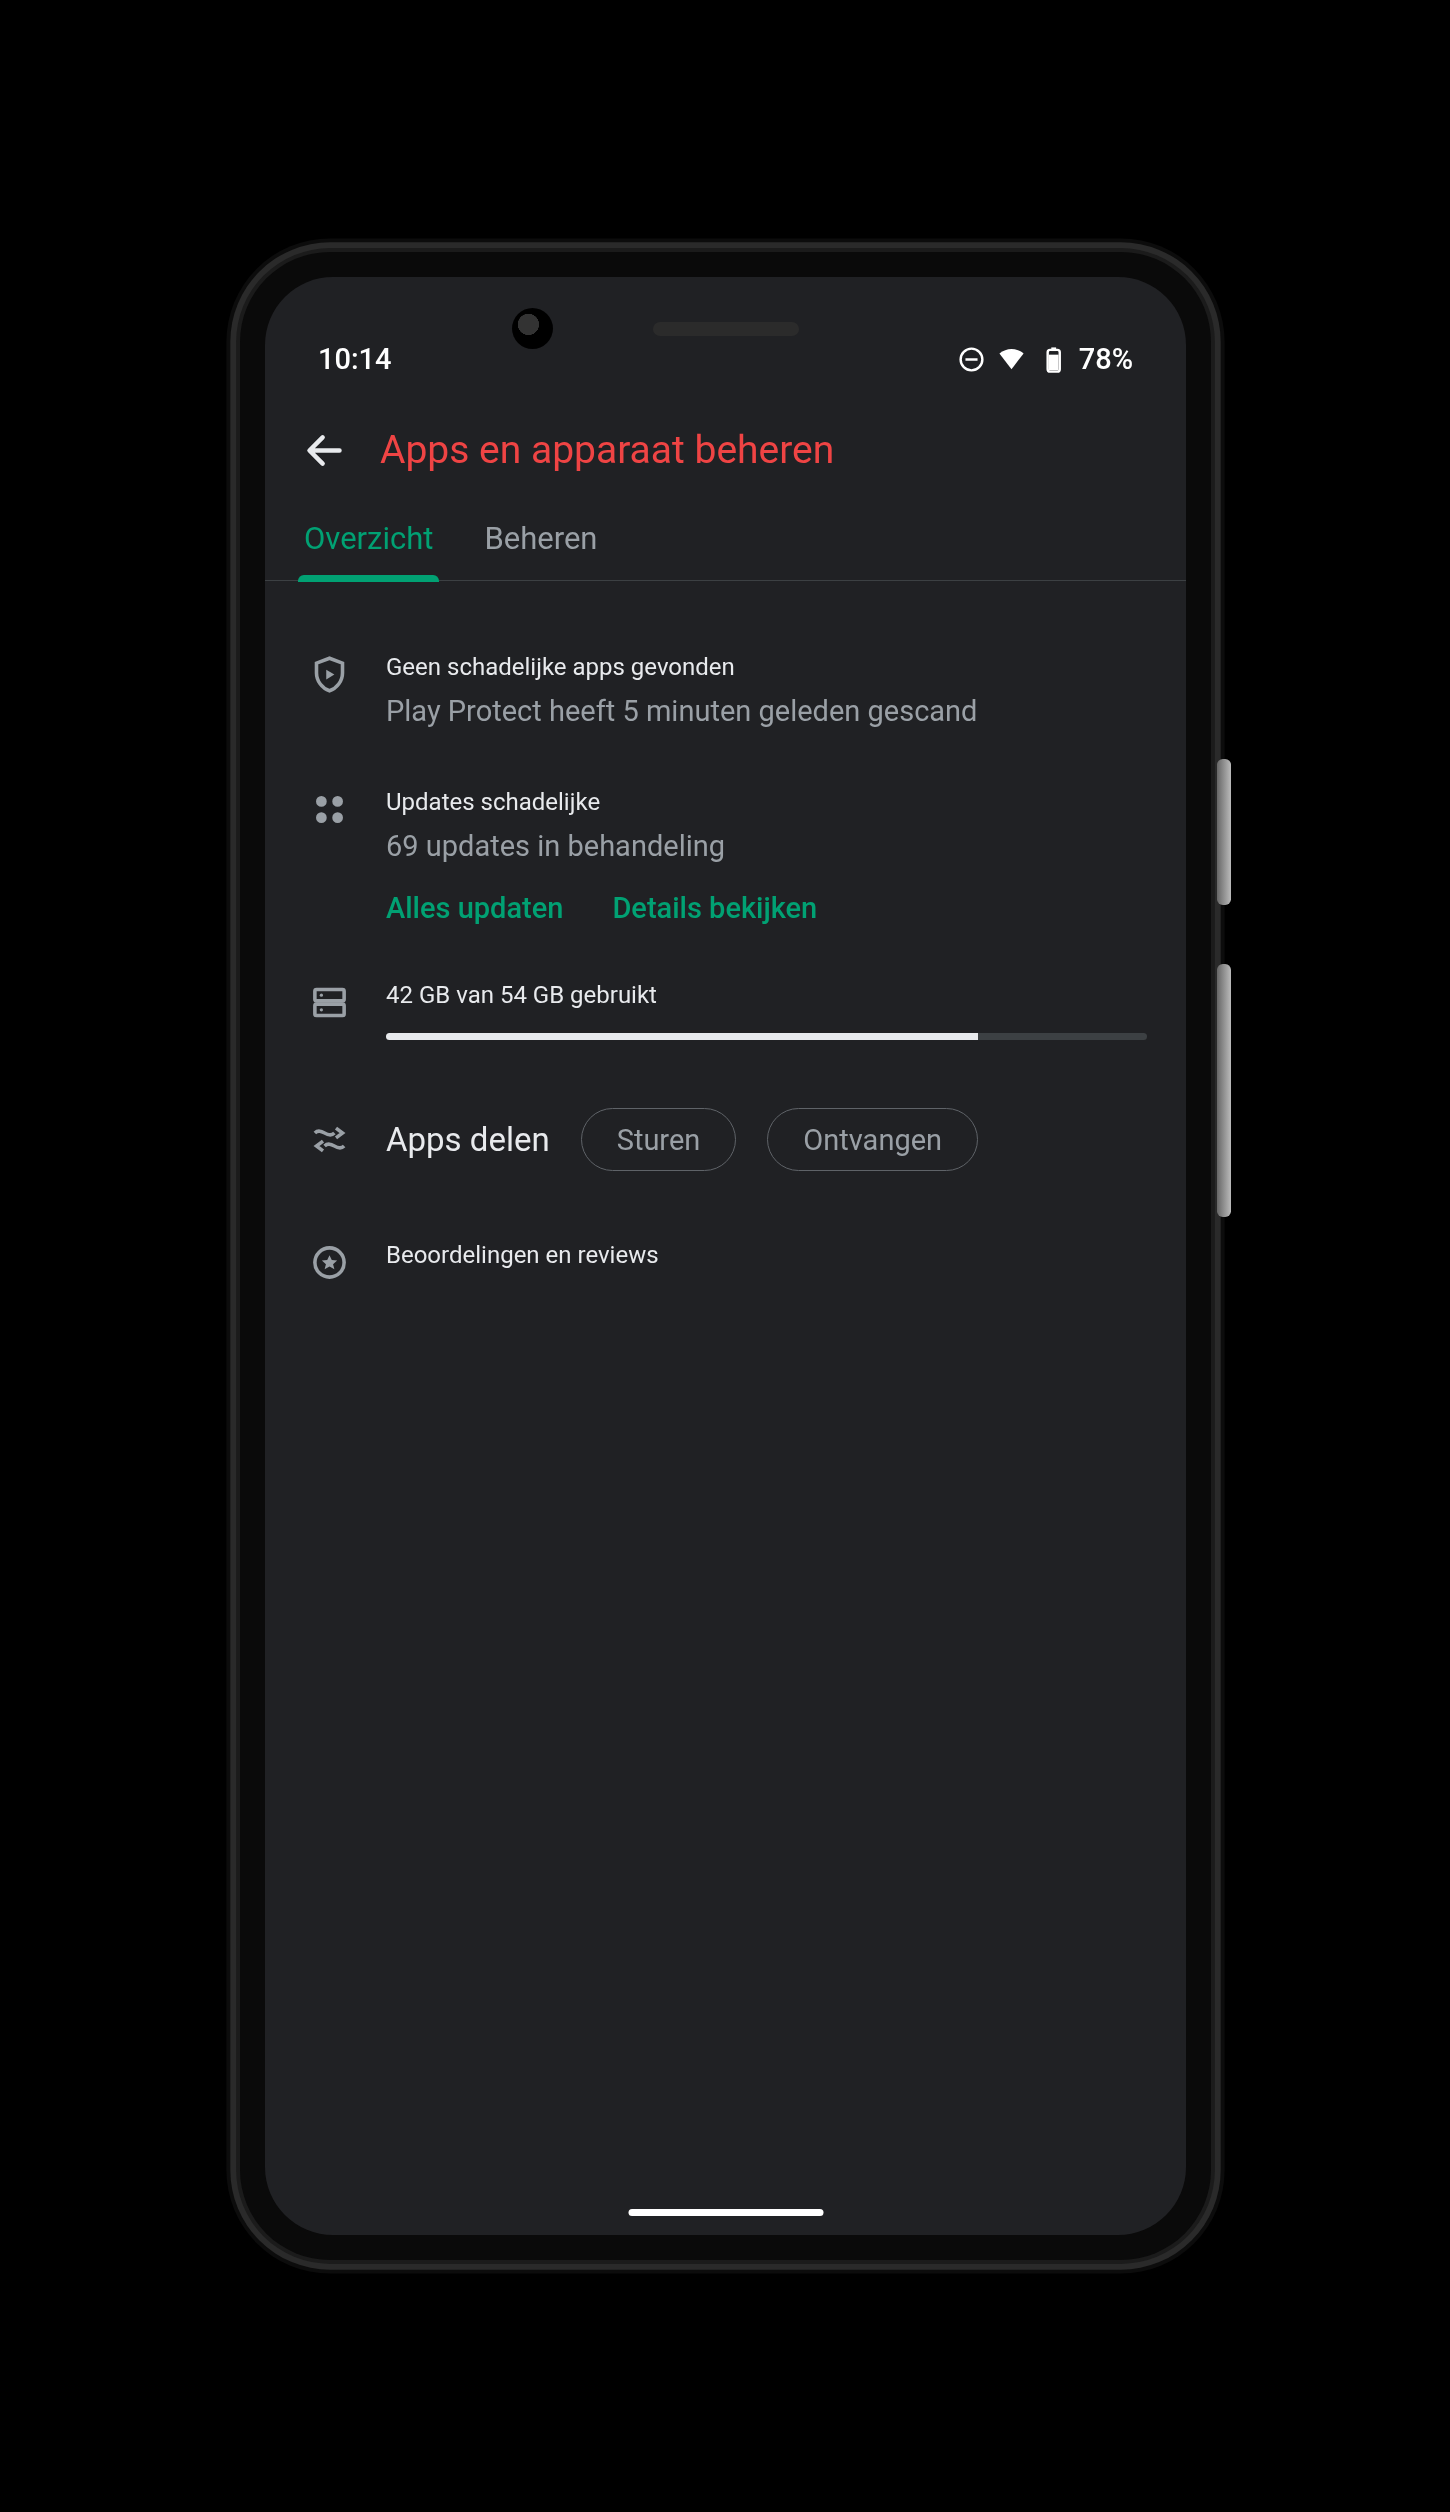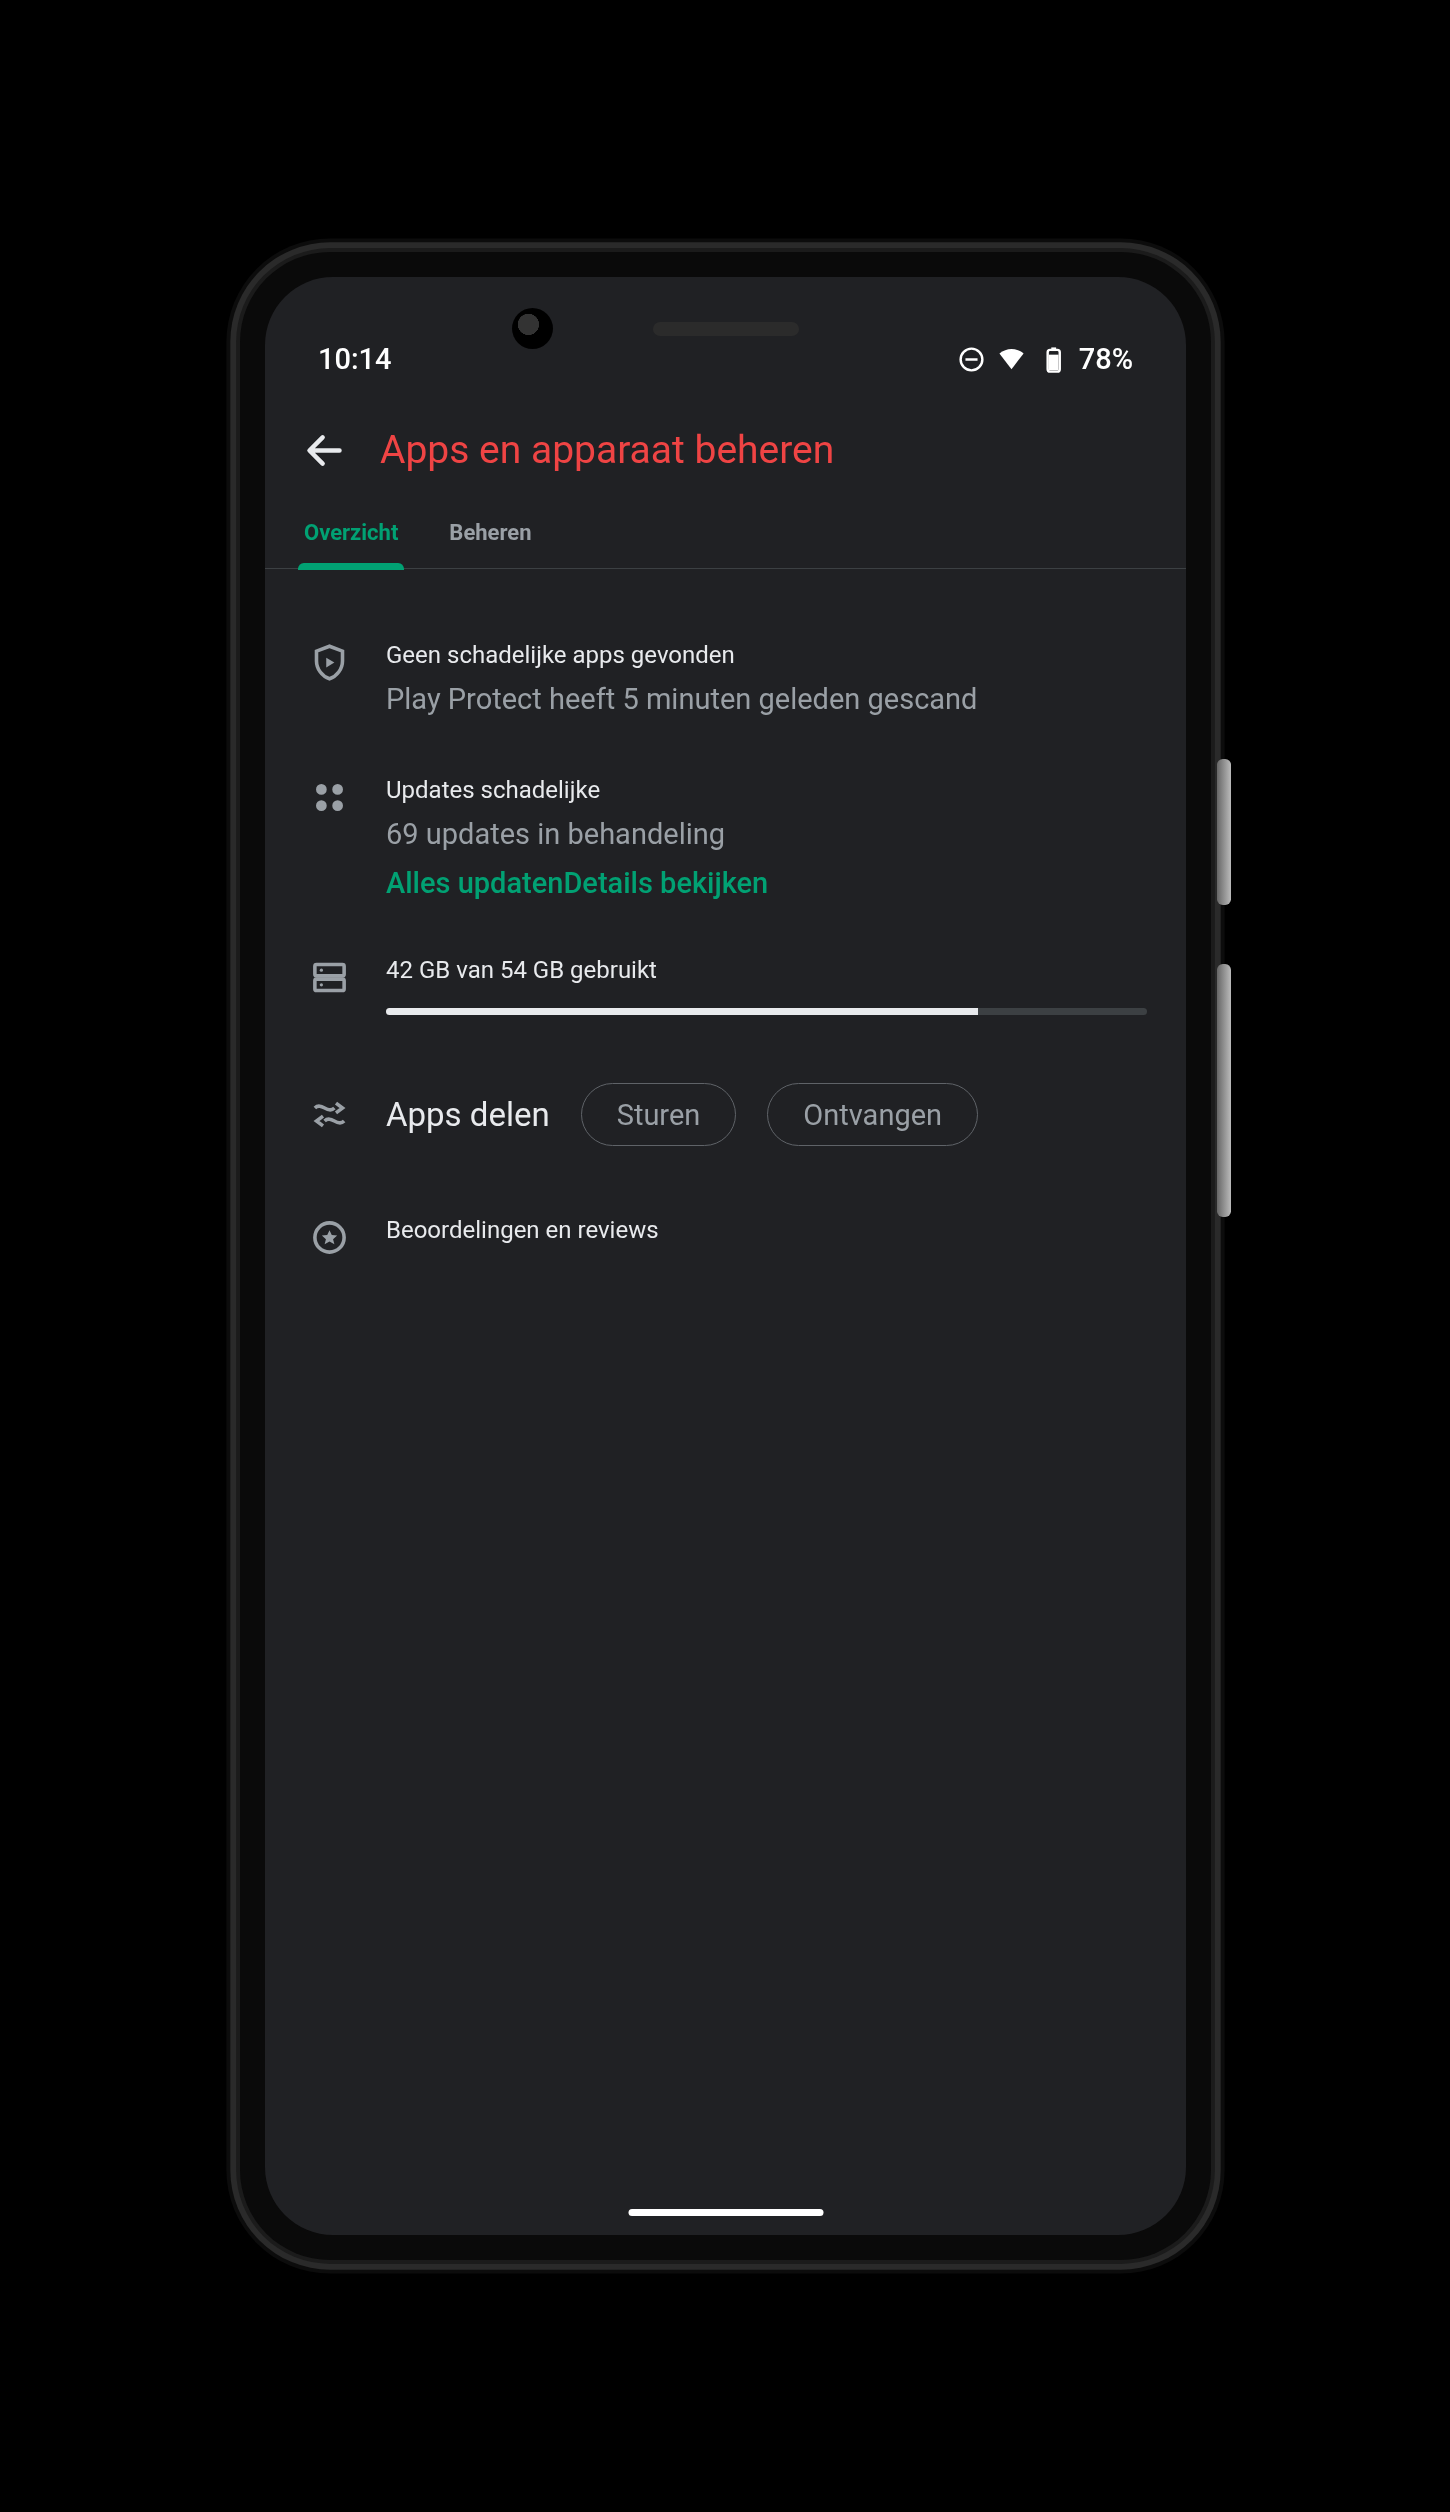--- a/index.html
+++ b/index.html
@@ -84,22 +84,22 @@
     font-weight: 400;
     color: #ef4444;
   }
   .tabs {
     display: flex;
     gap: 51px;
     padding: 19.5px 39px 0 39px;
     border-bottom: 1.9px solid #3c4043;
   }
   .tab {
-    font-size: 22px;
-    font-weight: 700;
+    font-size: 31px;
+    font-weight: 400;
     padding-bottom: 23.4px;
     color: #9aa0a6;
     position: relative;
     cursor: pointer;
   }
   .tab.active { color: #01a173; }
   .tab.active::after {
     content:"";
     position:absolute; left:-5.8px; right:-5.8px; bottom:-1.9px;
     height:6.8px; background:#01a173; border-radius:5.8px 5.8px 0 0;
@@ -114,21 +114,21 @@
     width: 51px;
     display:flex; justify-content:center;
     flex-shrink:0;
     padding-top:3.9px;
   }
   .row-icon svg { width:39px; height:39px; fill:none; stroke:#9aa0a6; stroke-width:2.2; }
   .row-body { flex:1; }
   .row-title { font-size: 24px; font-weight:400; color:#e8eaed; line-height:1.35; }
   .row-sub { font-size: 29px; color:#9aa0a6; margin-top:7.8px; line-height:1.4; }
   .link-row {
-    display:flex; margin-top:12px;
+    display:flex; gap:49px; margin-top:25px;
   }
   .link-btn {
     font-size: 29px; font-weight:500;
     color:#01a173; cursor:pointer;
   }
   .progress-track{
     margin-top:21.4px; height:6.8px; background:#3c4043;
     border-radius:3.9px; overflow:hidden;
   }
   .progress-fill{ height:100%; background:#e8eaed; }

